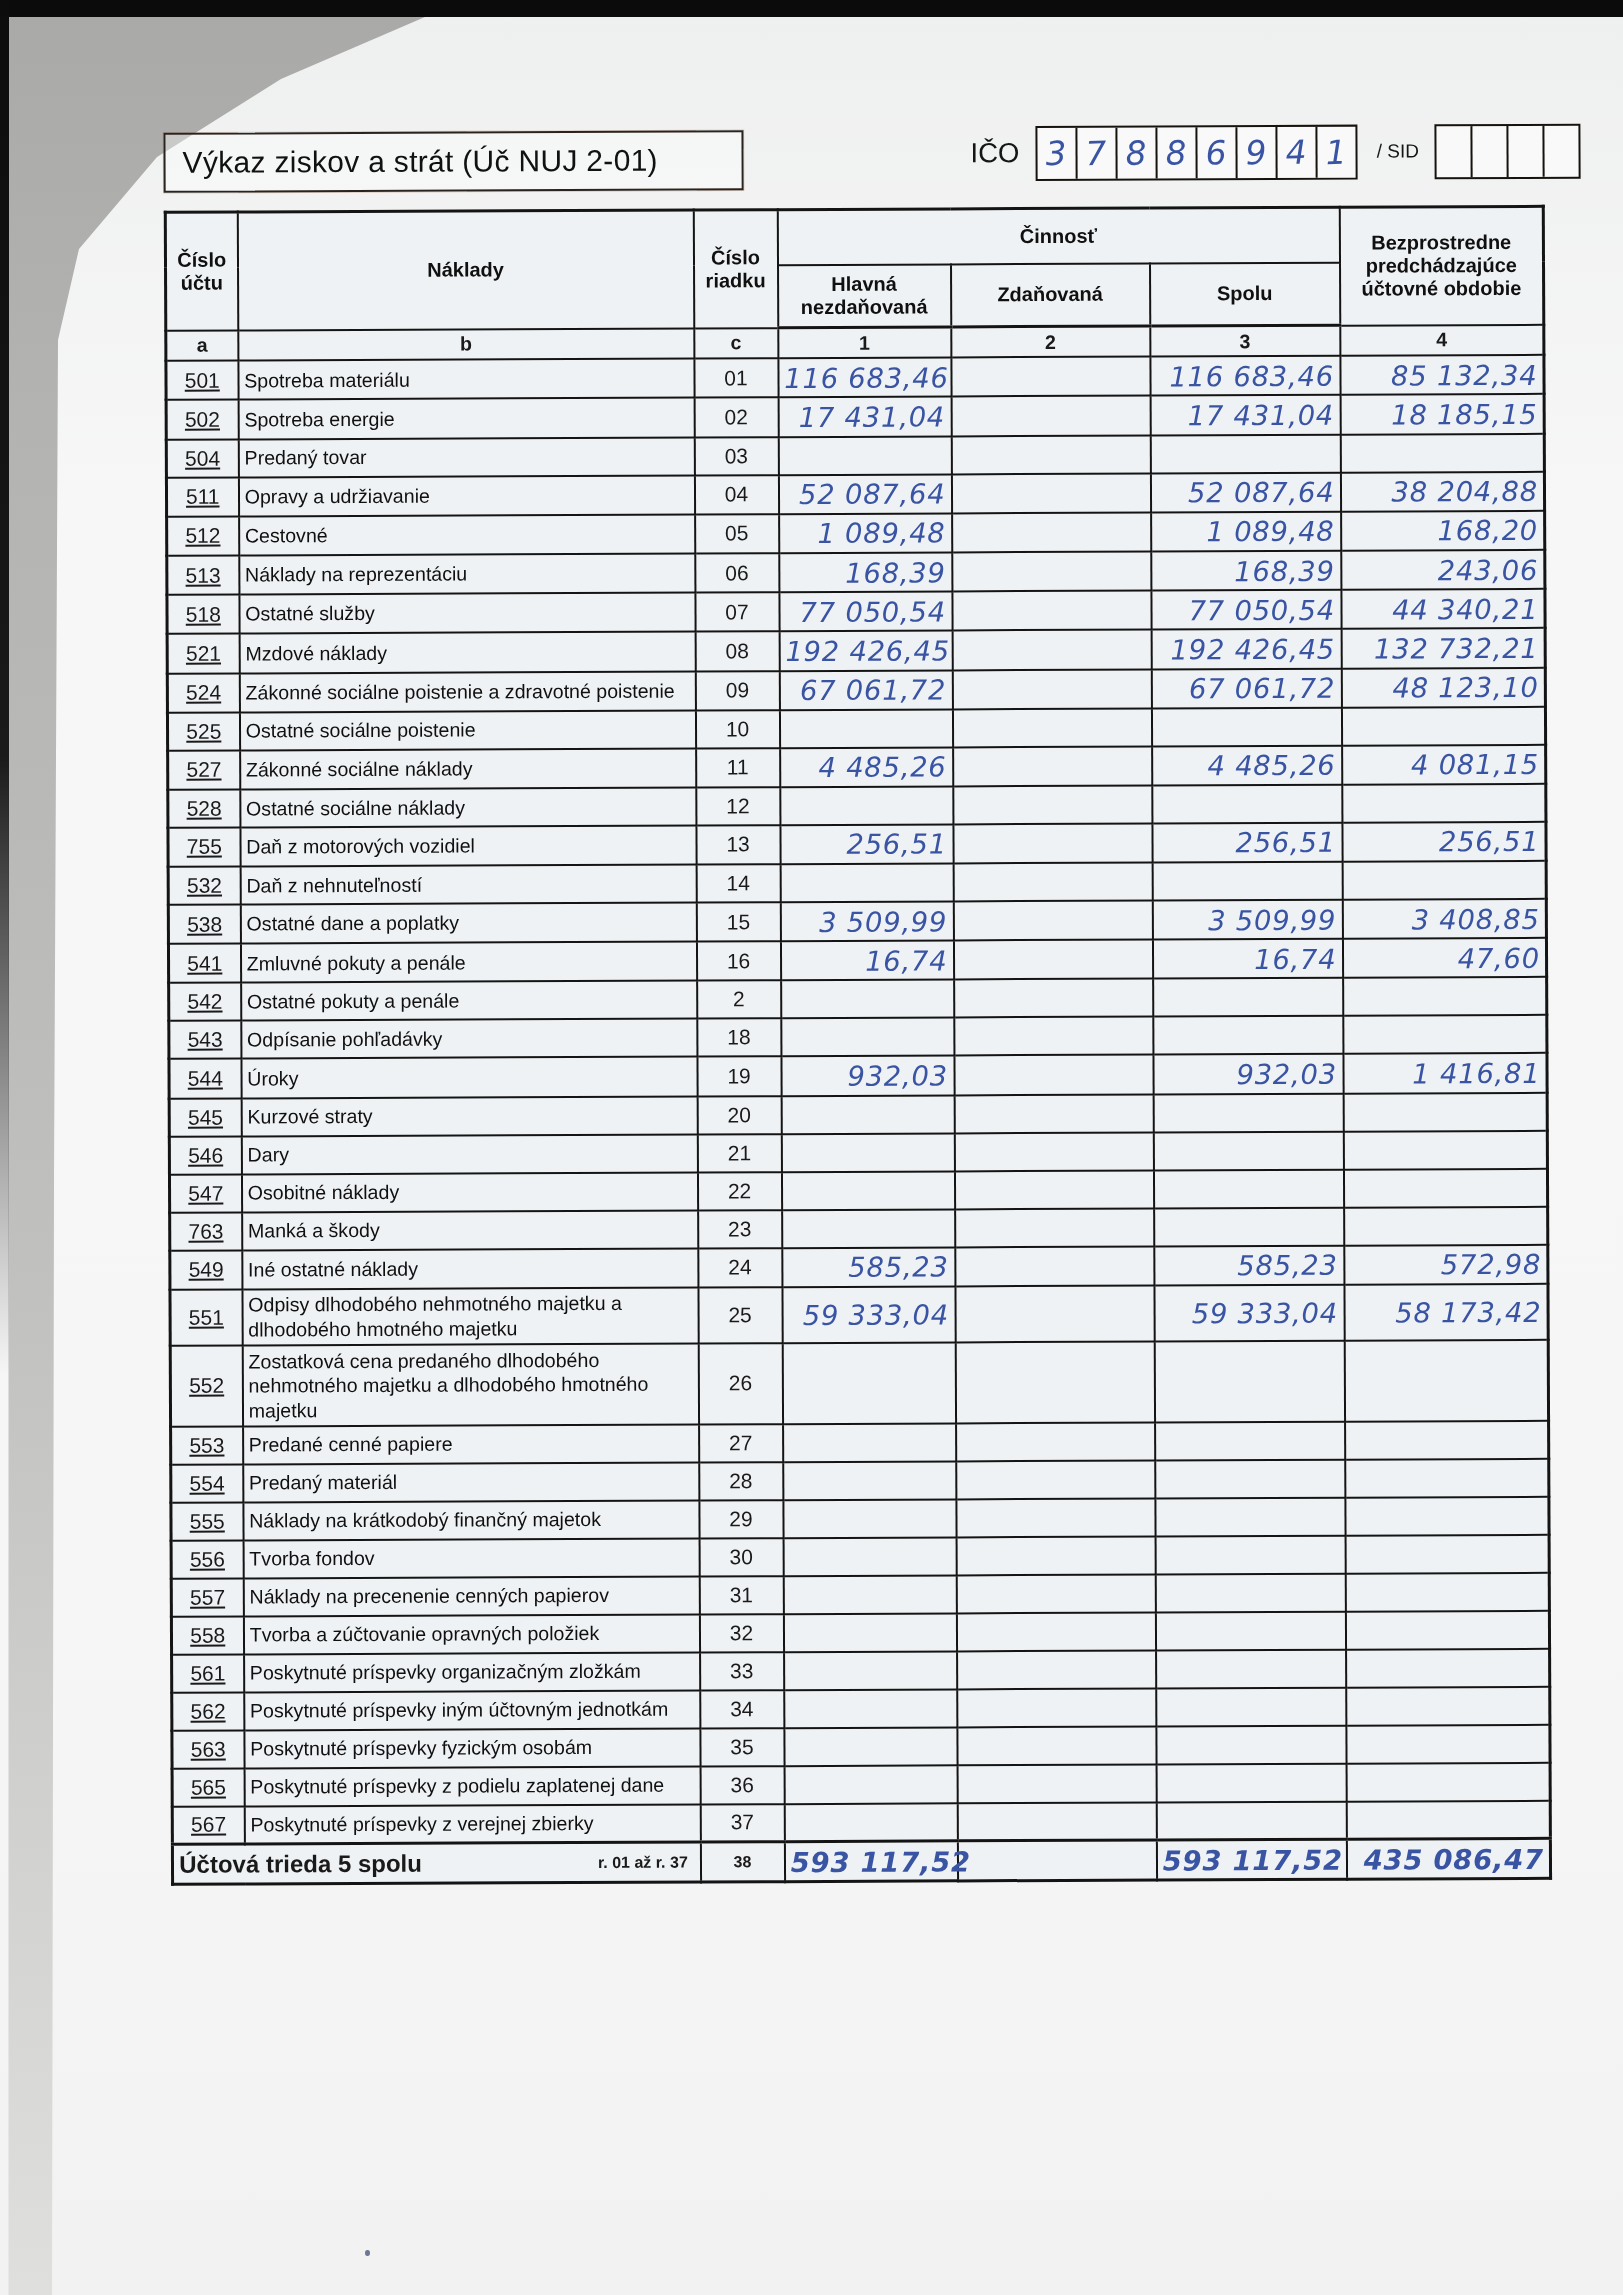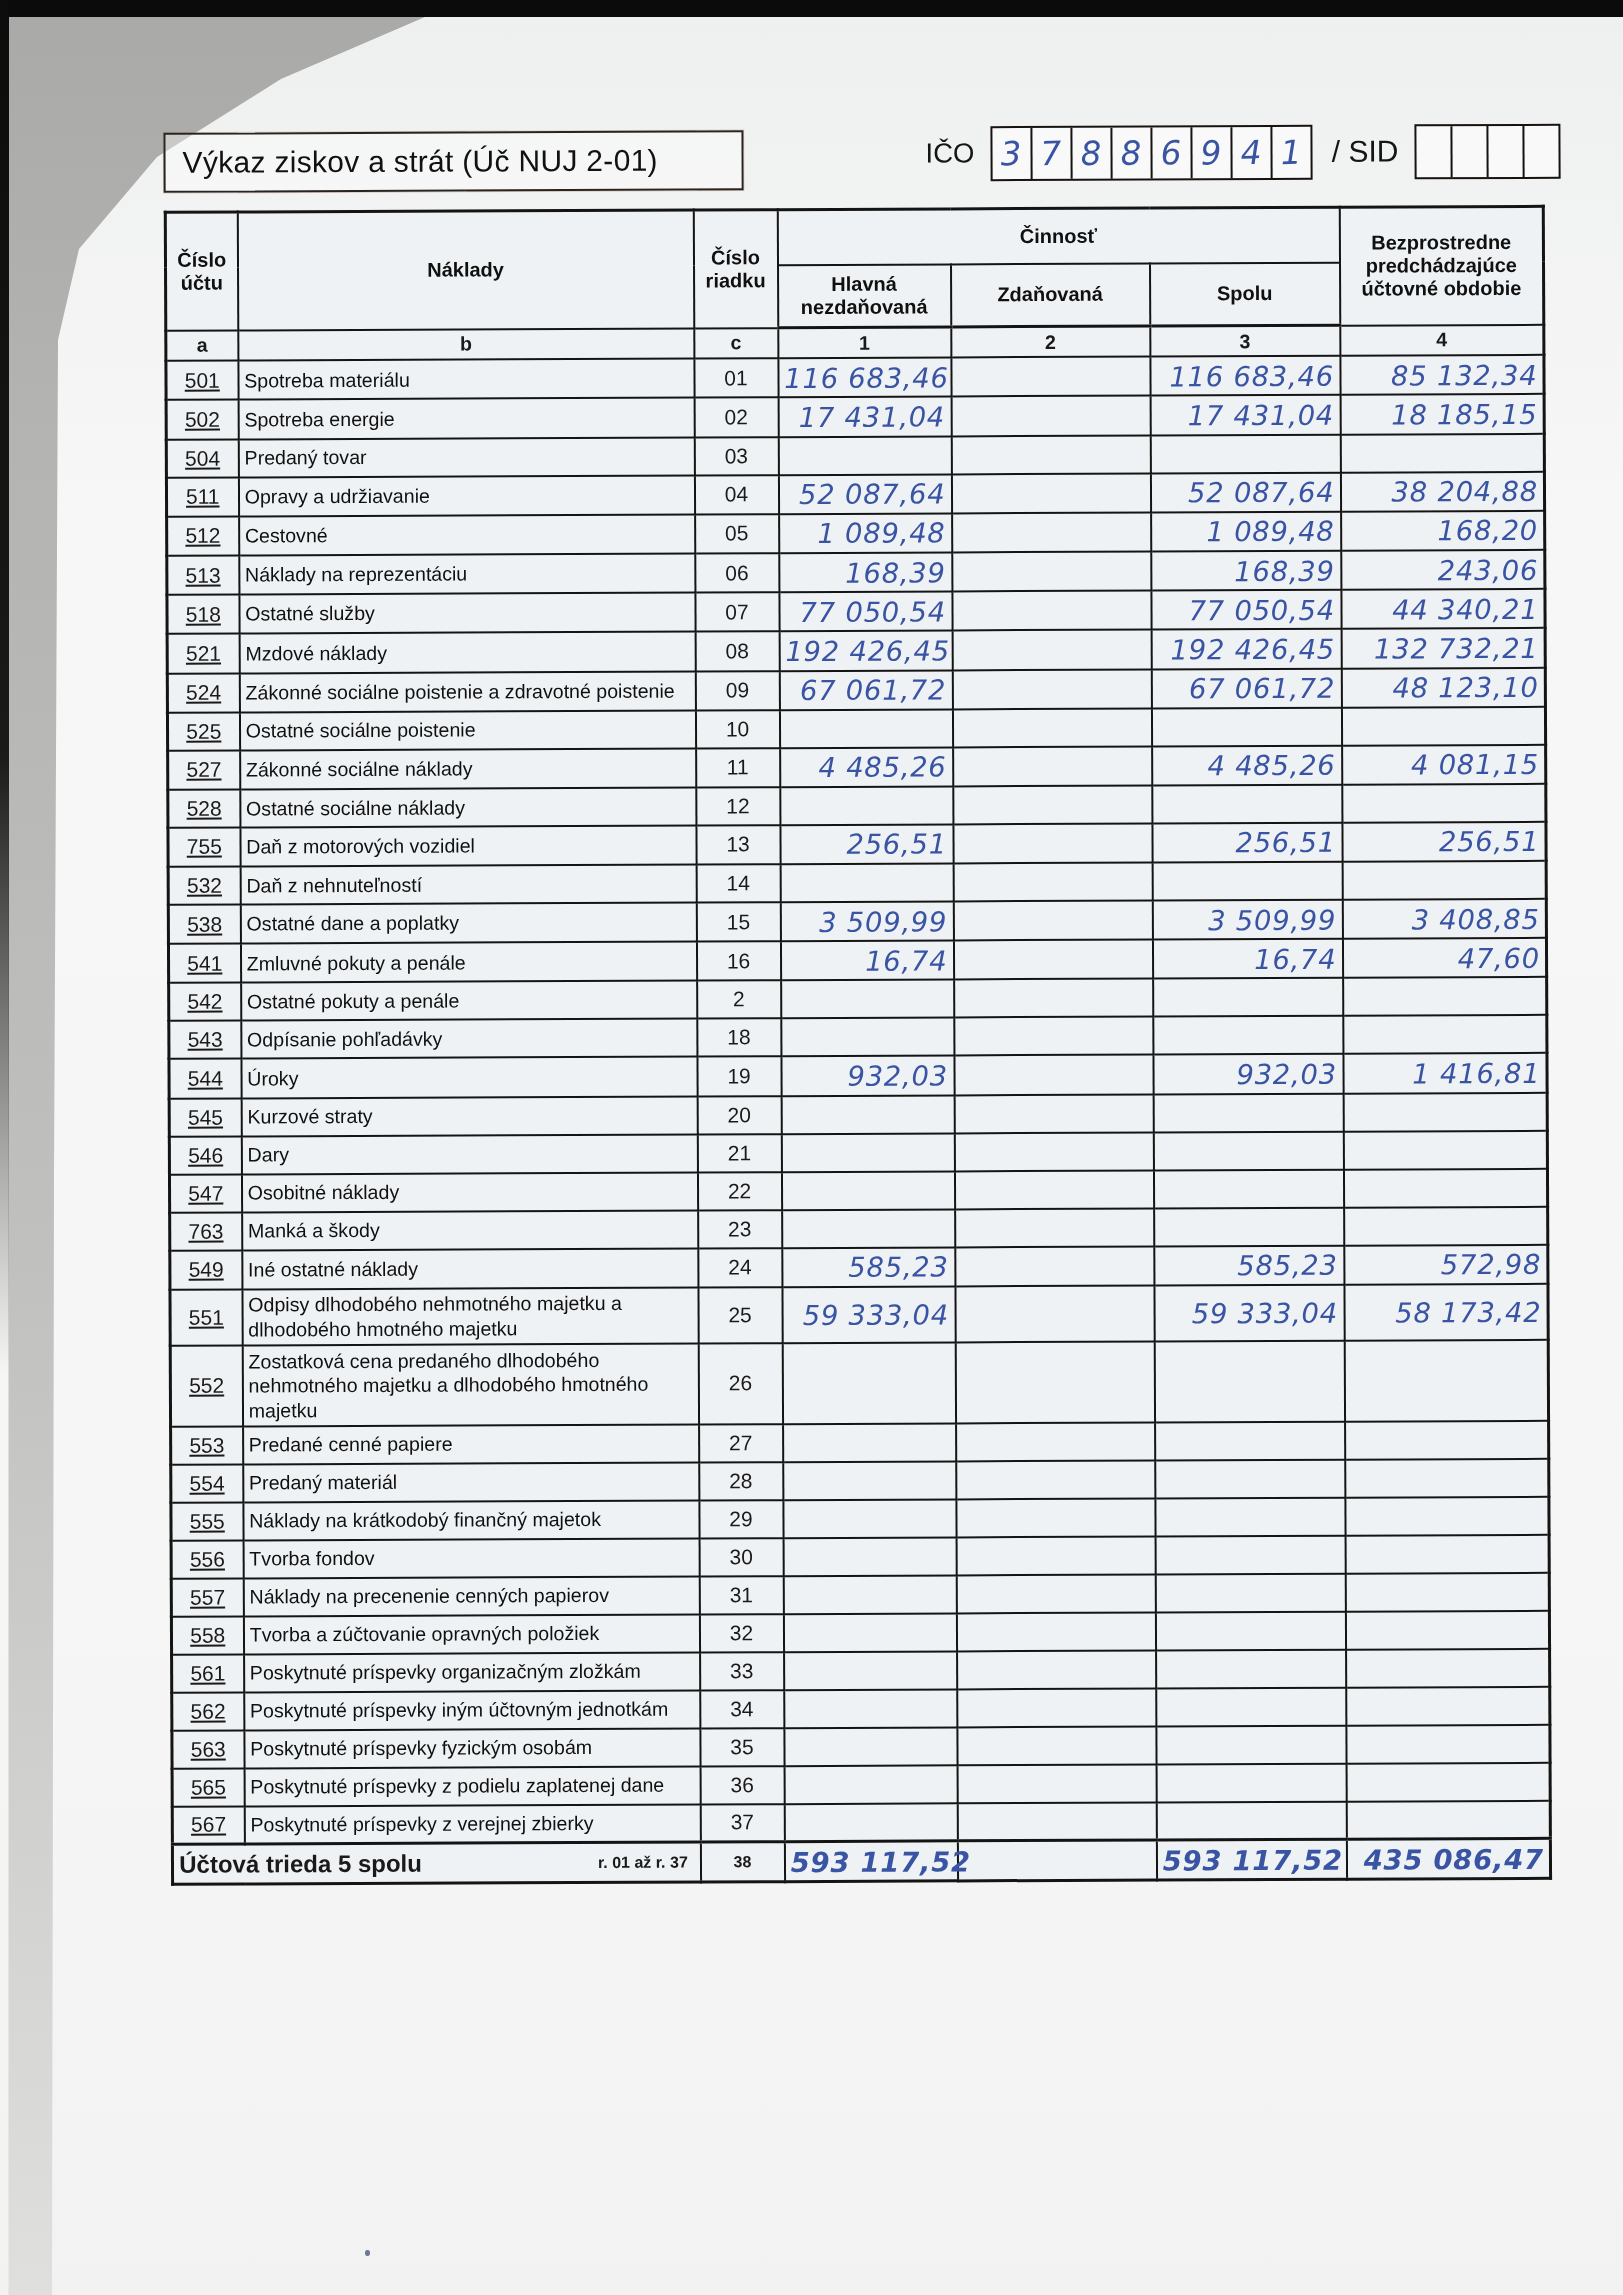--- a/index.html
+++ b/index.html
@@ -20,25 +20,25 @@
   .paper-content{position:absolute;left:0;top:0;width:1623px;transform:rotate(-0.25deg);transform-origin:812px 262px;}
 
   
   .title-box{position:absolute;left:164px;top:130px;width:580px;height:60px;
     border:2.6px solid #2a2420;box-shadow:0 0 0 0.7px rgba(150,70,30,.25);
     display:flex;align-items:center;padding-left:17px;box-sizing:border-box;background:rgba(255,255,255,.35);}
   .title-box span{font-size:30px;letter-spacing:0.3px;color:#111;}
 
   
   .ico-block{position:absolute;left:926px;top:126px;height:56px;display:flex;align-items:center;}
-  .ico-label{font-size:27.5px;color:#151515;margin-right:15.7px;}
+  .ico-label{font-size:27.5px;color:#151515;margin-right:15.7px;margin-left:45px;}
   .boxrow{display:flex;border:2.6px solid #16120e;background:rgba(255,255,255,.5);}
   .boxrow .dbox{width:38px;height:51px;border-left:2px solid #16120e;display:flex;align-items:center;justify-content:center;}
   .boxrow .dbox:first-child{border-left:none;}
-  .sid-label{font-size:30px;color:#151515;margin:0 15.7px 0 19.6px;}
+  .sid-label{font-size:19px;color:#151515;margin:0 15.7px 0 19.6px;}
   .boxrow.sid .dbox{width:34px;}
 
   
   .hand{font-family:"DejaVu Sans",sans-serif;font-style:italic;color:#3a54a4;
     font-size:27.5px;white-space:nowrap;letter-spacing:0.7px;transform:rotate(-1.2deg);}
   .dbox .hand{font-size:33px;transform:rotate(-2deg);}
 
   
   table.main{position:absolute;left:164px;top:208px;width:1378px;border-collapse:collapse;
     table-layout:fixed;background:#eff2f4;}

